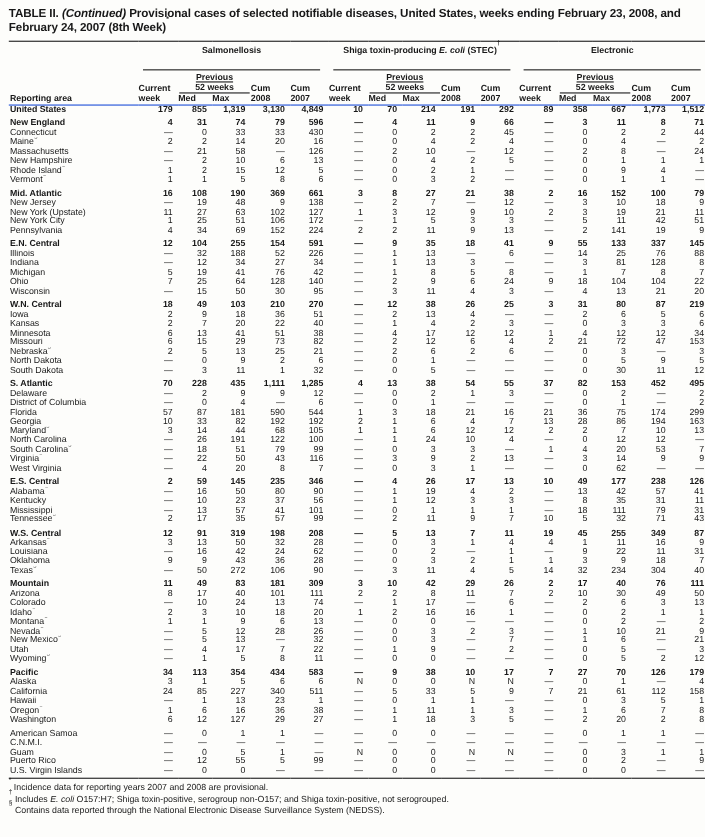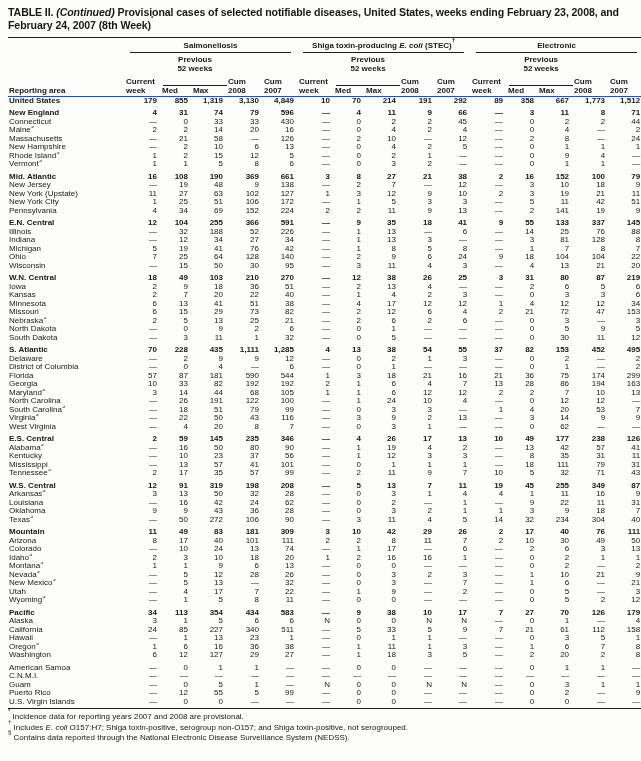--- a/index.html
+++ b/index.html
@@ -10,24 +10,24 @@
     padding:5px 7px 4px 8px;overflow:hidden;
   }
   .title{font-size:10.6px;font-weight:bold;line-height:1.22;margin:1px 0 5px 0;letter-spacing:-0.1px;}
   .it{font-style:italic;text-align:center;}
   sup,.sup{font-size:6px;vertical-align:top;position:relative;top:-1px;line-height:0;}
   table{border-collapse:collapse;width:100%;table-layout:fixed;border-top:1.6px solid #1c1c1c;}
   col.c-area{width:118px;}
   col.c-cw{width:36px;} col.c-med{width:31px;} col.c-max{width:35px;} col.c-c8{width:36px;} col.c-c7{width:35px;}
   thead th, thead td{font-size:8px;font-weight:bold;padding:0;vertical-align:bottom;line-height:9px;}
   th.grp{padding-top:3px;}
-  .grp-line{border-bottom:1px solid #1c1c1c;padding-bottom:2px;margin:0 8px 0 4px;text-align:center;white-space:nowrap;}
+  .grp-line{border-bottom:1px solid #1c1c1c;padding-bottom:13px;margin:0 8px 0 4px;text-align:center;white-space:nowrap;}
   td.blank{border:none;}
-  th.prev{text-align:center;padding-top:2px;}
-  th.wk52 div{border-bottom:1px solid #1c1c1c;margin:0 1px;text-align:center;padding-bottom:12px;}
+  th.prev{text-align:center;padding-top:2px;text-decoration:underline;}
+  th.wk52 div{border-bottom:1px solid #1c1c1c;margin:0 1px;text-align:center;padding-bottom:0;}
   th.colhead{text-align:left;padding-right:5px;}
   tr.hrule th{border-bottom:1px solid #1d4ed8;padding-bottom:1px;}
   th.area-head{text-align:left;font-weight:bold;padding-left:1px;}
   tbody td{font-size:8px;line-height:8.5px;padding:0;white-space:nowrap;overflow:hidden;}
   tbody td.num{text-align:right;padding-right:5px;font-variant-numeric:tabular-nums;}
   tbody td.area{padding-left:1px;}
   tbody tr.gap td{padding-top:4px;}
   tbody tr.bold td{font-weight:bold;}
   tbody tr.last td{border-bottom:1.6px solid #1c1c1c;padding-bottom:2px;}
   .footnotes{margin-top:3px;font-size:8px;line-height:1.28;}
@@ -361,21 +361,21 @@
           <td class="num">2</td>
           <td class="num">141</td>
           <td class="num">19</td>
           <td class="num">9</td>
         </tr>
         <tr class="gap bold">
           <td class="area">E.N. Central</td>
           <td class="num">12</td>
           <td class="num">104</td>
           <td class="num">255</td>
-          <td class="num">366</td>
+          <td class="num">154</td>
           <td class="num">591</td>
           <td class="num">—</td>
           <td class="num">9</td>
           <td class="num">35</td>
           <td class="num">18</td>
           <td class="num">41</td>
           <td class="num">9</td>
           <td class="num">55</td>
           <td class="num">133</td>
           <td class="num">337</td>

